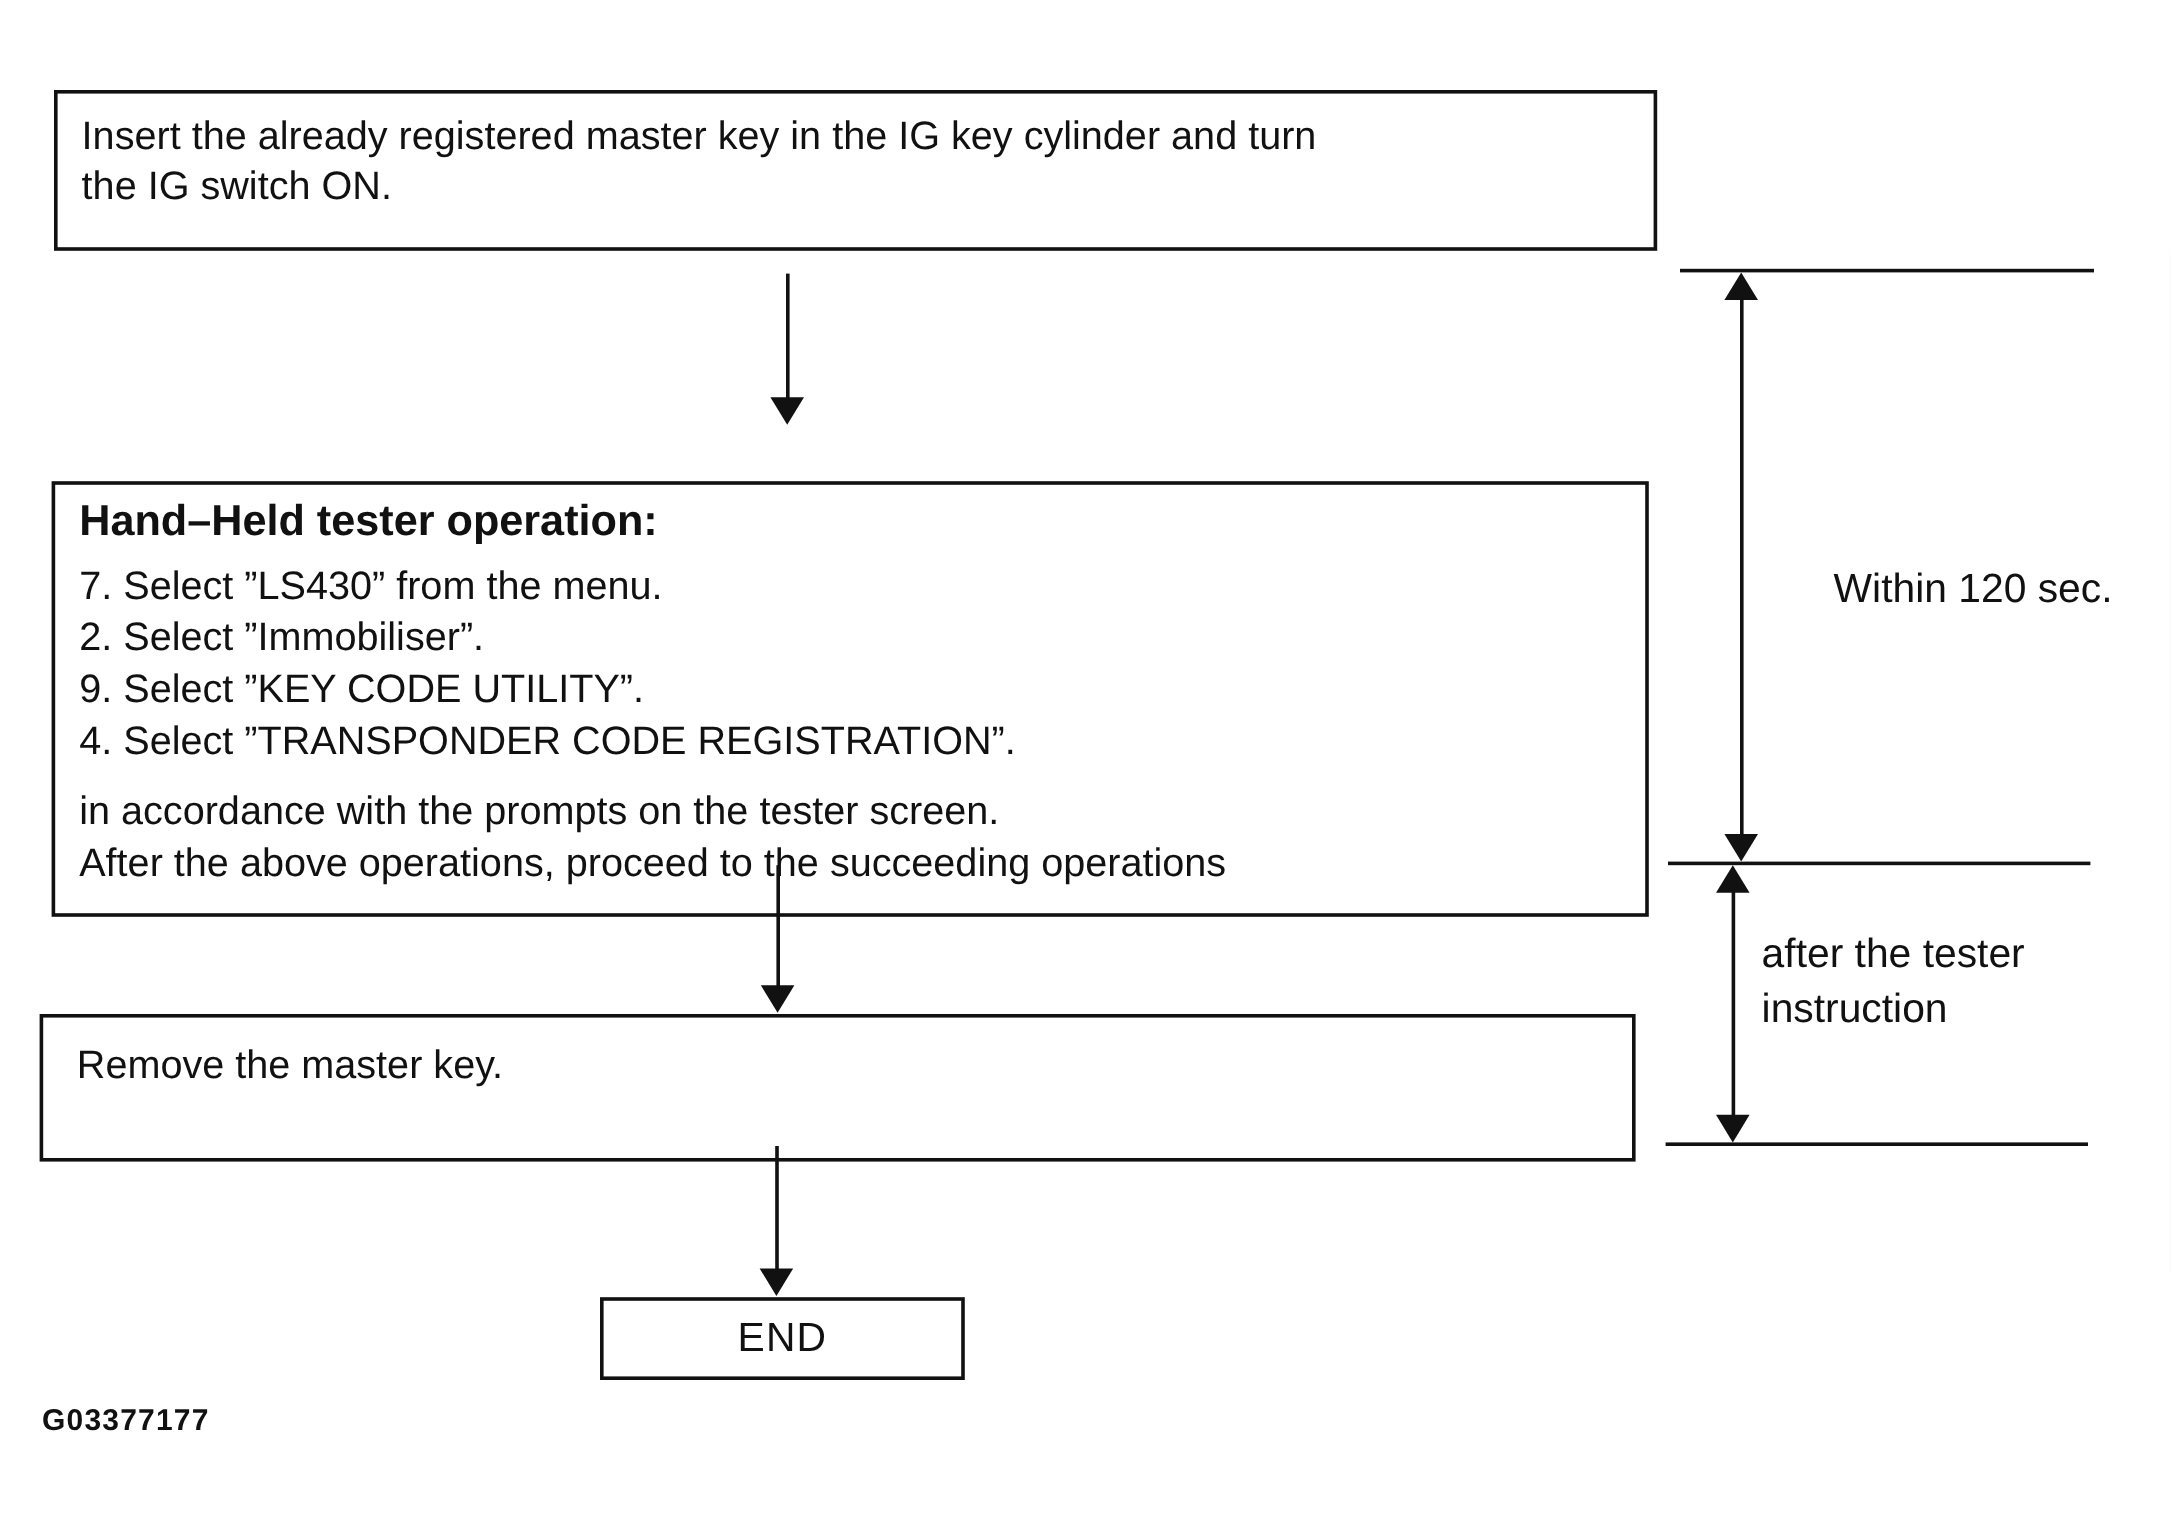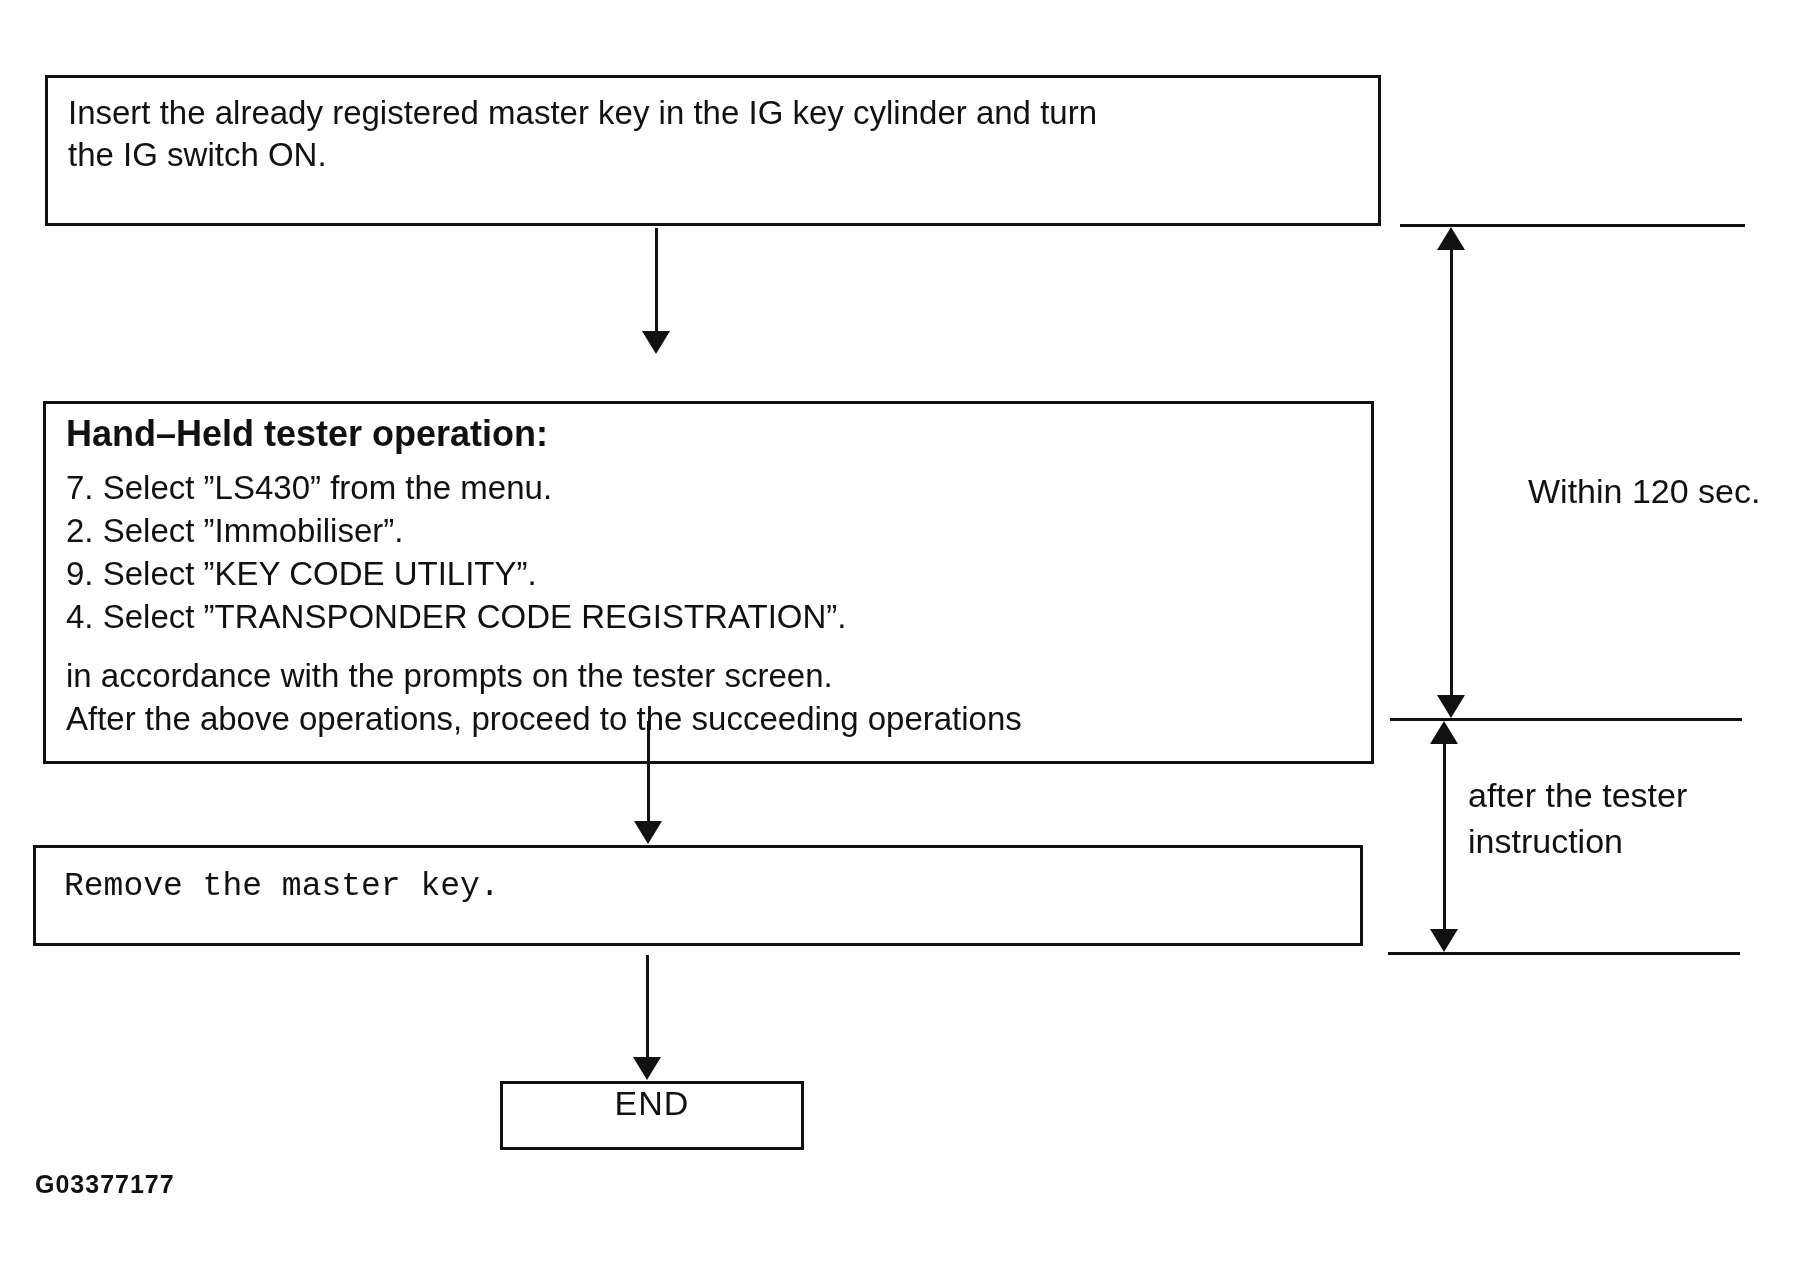--- a/index.html
+++ b/index.html
@@ -30,34 +30,34 @@
     border-right:14px solid transparent;
     border-top:23px solid var(--ink);
   }
   .tri-up{
     position:absolute;width:0;height:0;
     border-left:14px solid transparent;
     border-right:14px solid transparent;
     border-bottom:23px solid var(--ink);
   }
   
-  #box1{left:45px;top:75px;width:1336px;height:151px;padding:14px 20px;}
+  #box1{left:45px;top:75px;width:1336px;height:134px;padding:14px 20px;}
   
   #box2{left:43px;top:354px;width:1331px;height:363px;padding:10px 20px;margin-top:47px;}
   #box2 .title{font-size:36px;font-weight:bold;line-height:40px;white-space:nowrap;}
   #box2 .steps{margin-top:12px;}
   #box2 .steps .txt{line-height:43px;}
   #box2 .note{margin-top:16px;}
   #box2 .note .txt{line-height:43px;}
   
-  #box3{left:33px;top:845px;width:1330px;height:101px;padding:18px 28px;font-family:Liberation Mono, monospace;}
+  #box3{left:33px;top:845px;width:1330px;height:123px;padding:18px 28px;}
   
   #endbox{
     left:500px;top:1081px;width:304px;height:69px;
-    display:flex;justify-content:center;
+    display:flex;align-items:center;justify-content:center;
     font-size:34px;letter-spacing:1px;
   }
   
   #gcode{
     position:absolute;left:35px;top:1170px;
     font-size:25px;font-weight:bold;letter-spacing:1px;
   }
   
   .timing-label{
     position:absolute;

